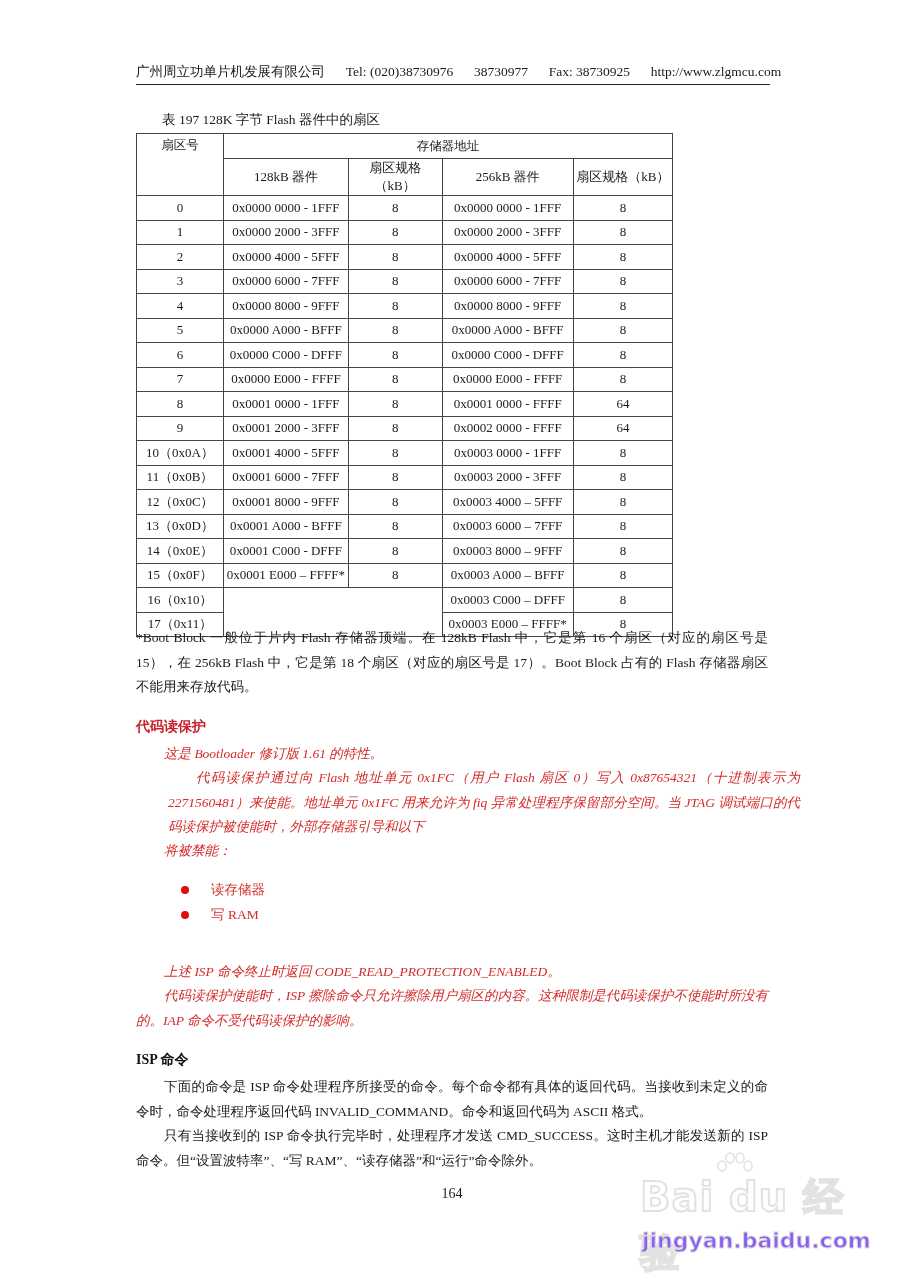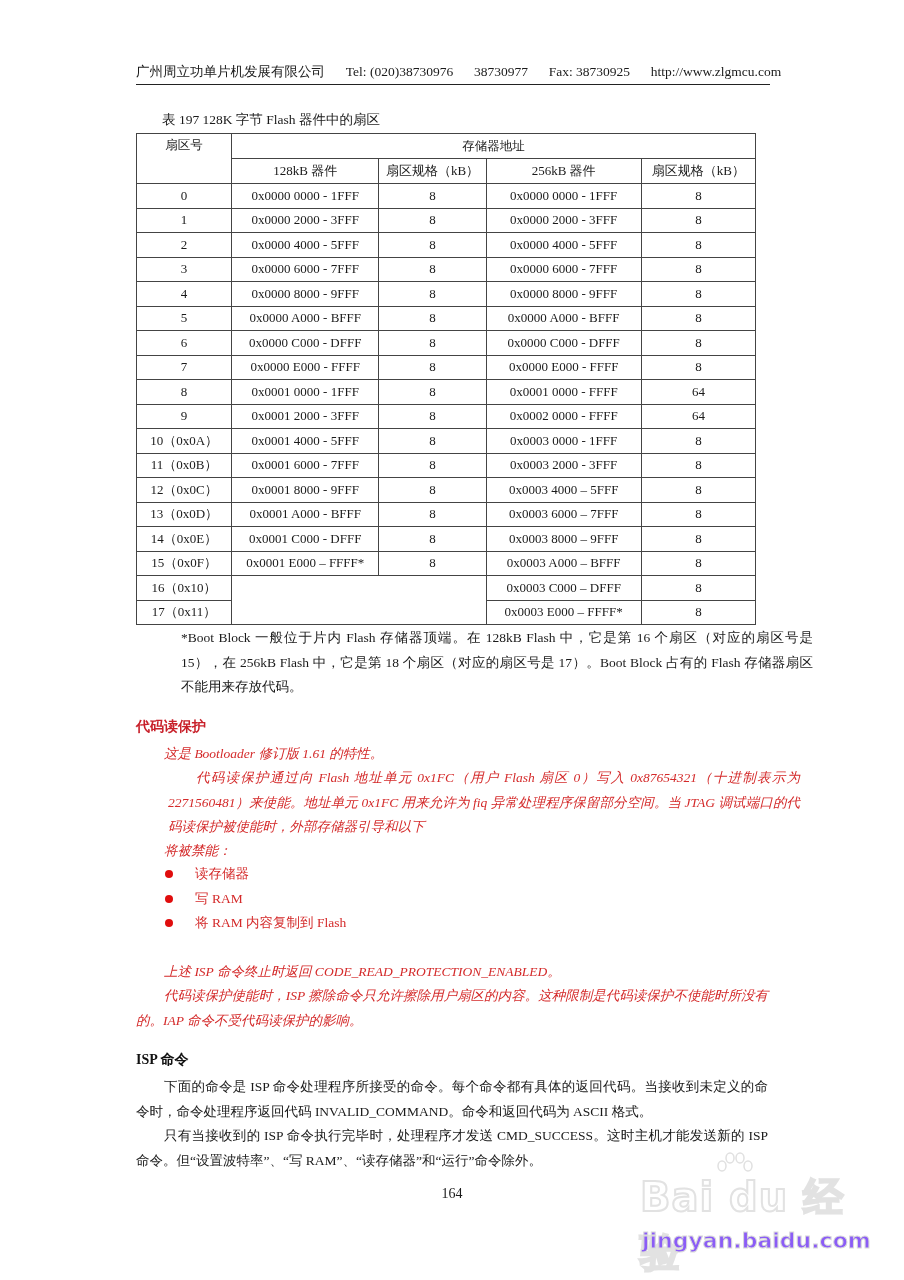--- a/index.html
+++ b/index.html
@@ -14,21 +14,21 @@
     border-bottom: 1.5px solid #222;
     padding-bottom: 2px;
     white-space: nowrap;
   }
   .page-header .gap { display: inline-block; width: 14px; }
   .table-caption {
     position: absolute; left: 162px; top: 110px;
     font-size: 13.5px; line-height: 20px;
   }
   table.sector-table {
-    position: absolute; left: 136px; top: 133px; width: 620px;
+    position: absolute; left: 136px; top: 133px; width: 537px;
     border-collapse: collapse;
     font-size: 13px;
   }
   table.sector-table td, table.sector-table th {
     border: 1px solid #444;
     text-align: center; vertical-align: middle;
     height: 23.5px; padding: 0; font-weight: normal;
   }
   table.sector-table th.h-top { height: 24px; font-family: "DejaVu Sans", sans-serif; font-size: 12.5px; }
   table.sector-table th.h-sub { height: 24px; font-size: 13px; }
@@ -37,33 +37,33 @@
   .col-addr128 { width: 147px; }
   .col-size128 { width: 107px; }
   .col-addr256 { width: 155px; }
   .col-size256 { width: 114px; }
 
   .text-block {
     position: absolute; left: 136px; width: 632px;
     font-size: 13.5px; line-height: 24.5px;
     text-align: justify;
   }
-  .footnote { top: 626px; margin-left: 45px; }
+  .footnote { top: 626px; }
   .red { color: #d42a2a; font-style: italic; }
   .section-heading-red {
     position: absolute; left: 136px; top: 718px;
     font-size: 14px; font-weight: bold; color: #c8202a;
     font-family: "DejaVu Sans", sans-serif;
   }
   .indent { text-indent: 28px; }
   .p-ver { top: 742px; }
   .p-crp { top: 766px; margin-left: 32px; }
   .p-disabled { top: 839px; }
   ul.bullets {
-    position: absolute; left: 136px; top: 862px; margin: 0; padding: 0;
+    position: absolute; left: 136px; top: 862px; margin: 16px; padding: 0;
     list-style: none; font-size: 13.5px; line-height: 24.5px; color: #d42a2a;
   }
   ul.bullets li { position: relative; padding-left: 59px; }
   ul.bullets li .dot {
     position: absolute; left: 29px; top: 8px; width: 8px; height: 8px;
     border-radius: 50%; background: #e00d0d;
   }
   .p-isp-ret { top: 960px; }
   .p-erase { top: 984px; }
 
@@ -266,21 +266,20 @@
 
 <div class="section-heading-red">代码读保护</div>
 
 <div class="text-block red indent p-ver">这是 Bootloader 修订版 1.61 的特性。</div>
 <div class="text-block red indent p-crp">代码读保护通过向 Flash 地址单元 0x1FC（用户 Flash 扇区 0）写入 0x87654321（十进制表示为 2271560481）来使能。地址单元 0x1FC 用来允许为 fiq 异常处理程序保留部分空间。当 JTAG 调试端口的代码读保护被使能时，外部存储器引导和以下</div>
 <div class="text-block red indent p-disabled">将被禁能：</div>
 
 <ul class="bullets">
   <li><span class="dot"></span><span>读存储器</span></li>
   <li><span class="dot"></span><span>写 RAM</span></li>
-  <li><span class="dot"></span><span>将 RAM 内容复制到 Flash</span></li>
 </ul>
 
 <div class="text-block red indent p-isp-ret">上述 ISP 命令终止时返回 CODE_READ_PROTECTION_ENABLED。</div>
 <div class="text-block red indent p-erase">代码读保护使能时，ISP 擦除命令只允许擦除用户扇区的内容。这种限制是代码读保护不使能时所没有的。IAP 命令不受代码读保护的影响。</div>
 
 <div class="section-heading">ISP 命令</div>
 <div class="text-block indent p-cmd1">下面的命令是 ISP 命令处理程序所接受的命令。每个命令都有具体的返回代码。当接收到未定义的命令时，命令处理程序返回代码 INVALID_COMMAND。命令和返回代码为 ASCII 格式。</div>
 <div class="text-block indent p-cmd2">只有当接收到的 ISP 命令执行完毕时，处理程序才发送 CMD_SUCCESS。这时主机才能发送新的 ISP 命令。但“设置波特率”、“写 RAM”、“读存储器”和“运行”命令除外。</div>
 
 <div class="page-number">164</div>

